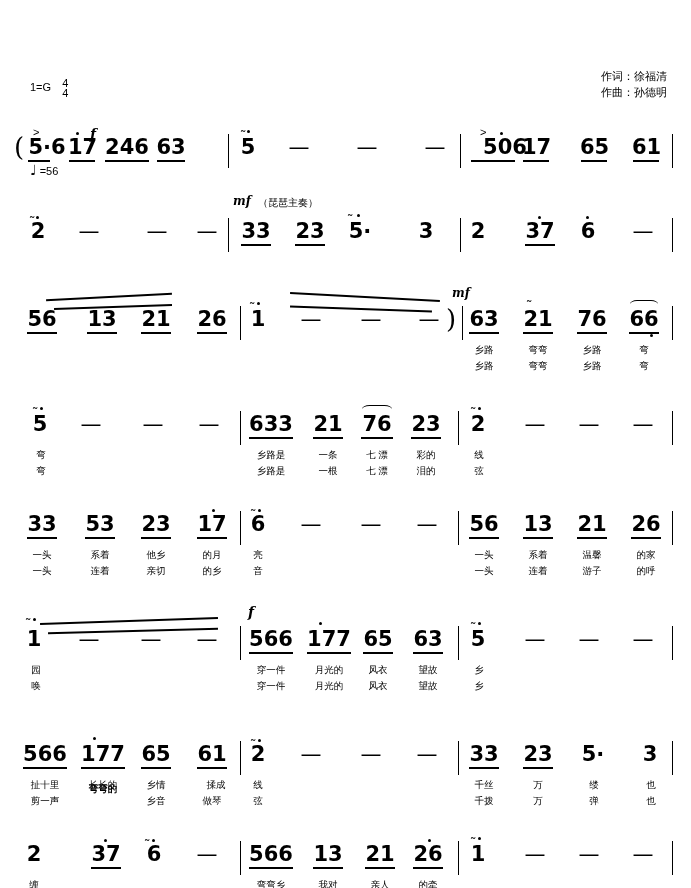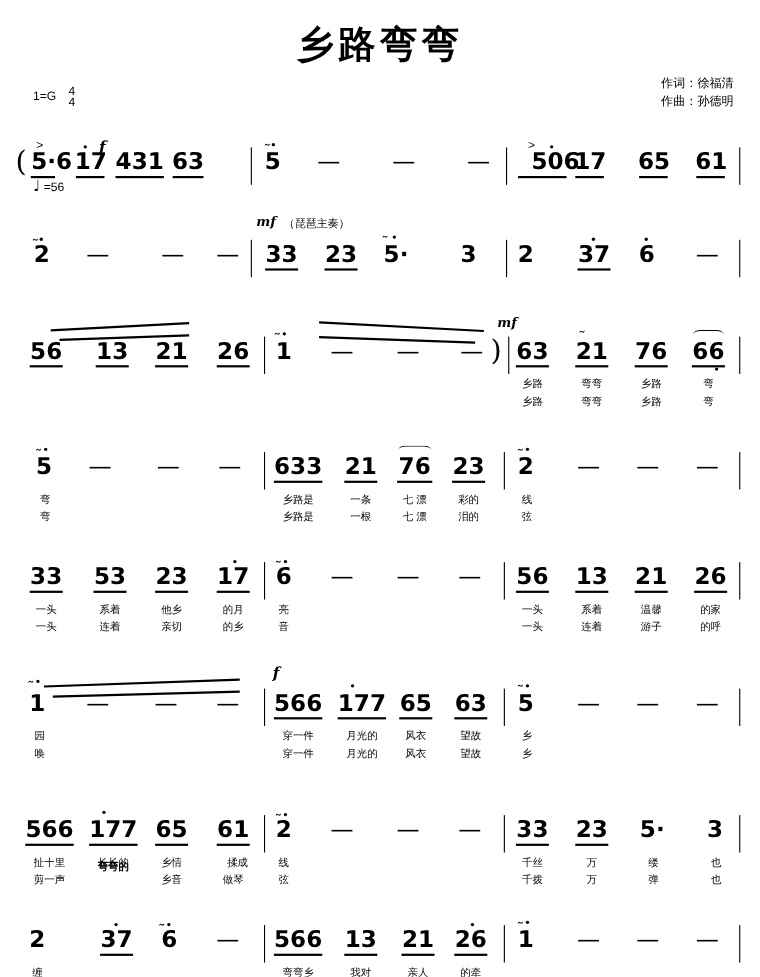--- a/index.html
+++ b/index.html
@@ -46,21 +46,20 @@
   .paren{position:absolute;font-size:26px;line-height:26px;font-family:"DejaVu Serif",serif;}
 
   .longbeam{position:absolute;height:1.5px;background:#000;}
   .accent{position:absolute;font-size:11px;}
 </style>
 </head>
 <body>
 
 <div class="sheet">
 
-  <div class="title">乡路弯弯</div>
   <div class="credits">
     <div>作词：徐福清</div>
     <div>作曲：孙德明</div>
   </div>
 
   <div class="keysig">
     <span>1=G</span>
     <span class="frac">
       <span>4</span>
       <span>4</span>
@@ -73,21 +72,21 @@
 
   <div class="row" style="top:128px;">
     <div class="paren" style="left:14px;top:6px;">(</div>
 
     <div class="accent" style="left:33px;top:-2px;">&gt;</div>
     <div class="cell num" style="left:26px;width:42px;">5·6</div>
     <div class="beam" style="left:28px;top:32px;width:22px;"></div>
     <div class="dotup" style="left:76px;top:4px;"></div>
     <div class="cell num" style="left:68px;width:28px;">17</div>
     <div class="beam" style="left:69px;top:32px;width:26px;"></div>
-    <div class="cell num" style="left:104px;width:46px;">431</div>
+    <div class="cell num" style="left:104px;width:46px;">246</div>
     <div class="beam" style="left:105px;top:32px;width:44px;"></div>
     <div class="cell num" style="left:156px;width:30px;">63</div>
     <div class="beam" style="left:157px;top:32px;width:28px;"></div>
     <div class="dyn" style="left:90px;top:-2px;">f</div>
 
     <div class="barline" style="left:228px;"></div>
 
     <div class="dotup" style="left:247px;top:2px;"></div>
     <div class="tilde" style="left:241px;top:4px;">˜</div>
     <div class="cell num" style="left:238px;width:20px;">5</div>

